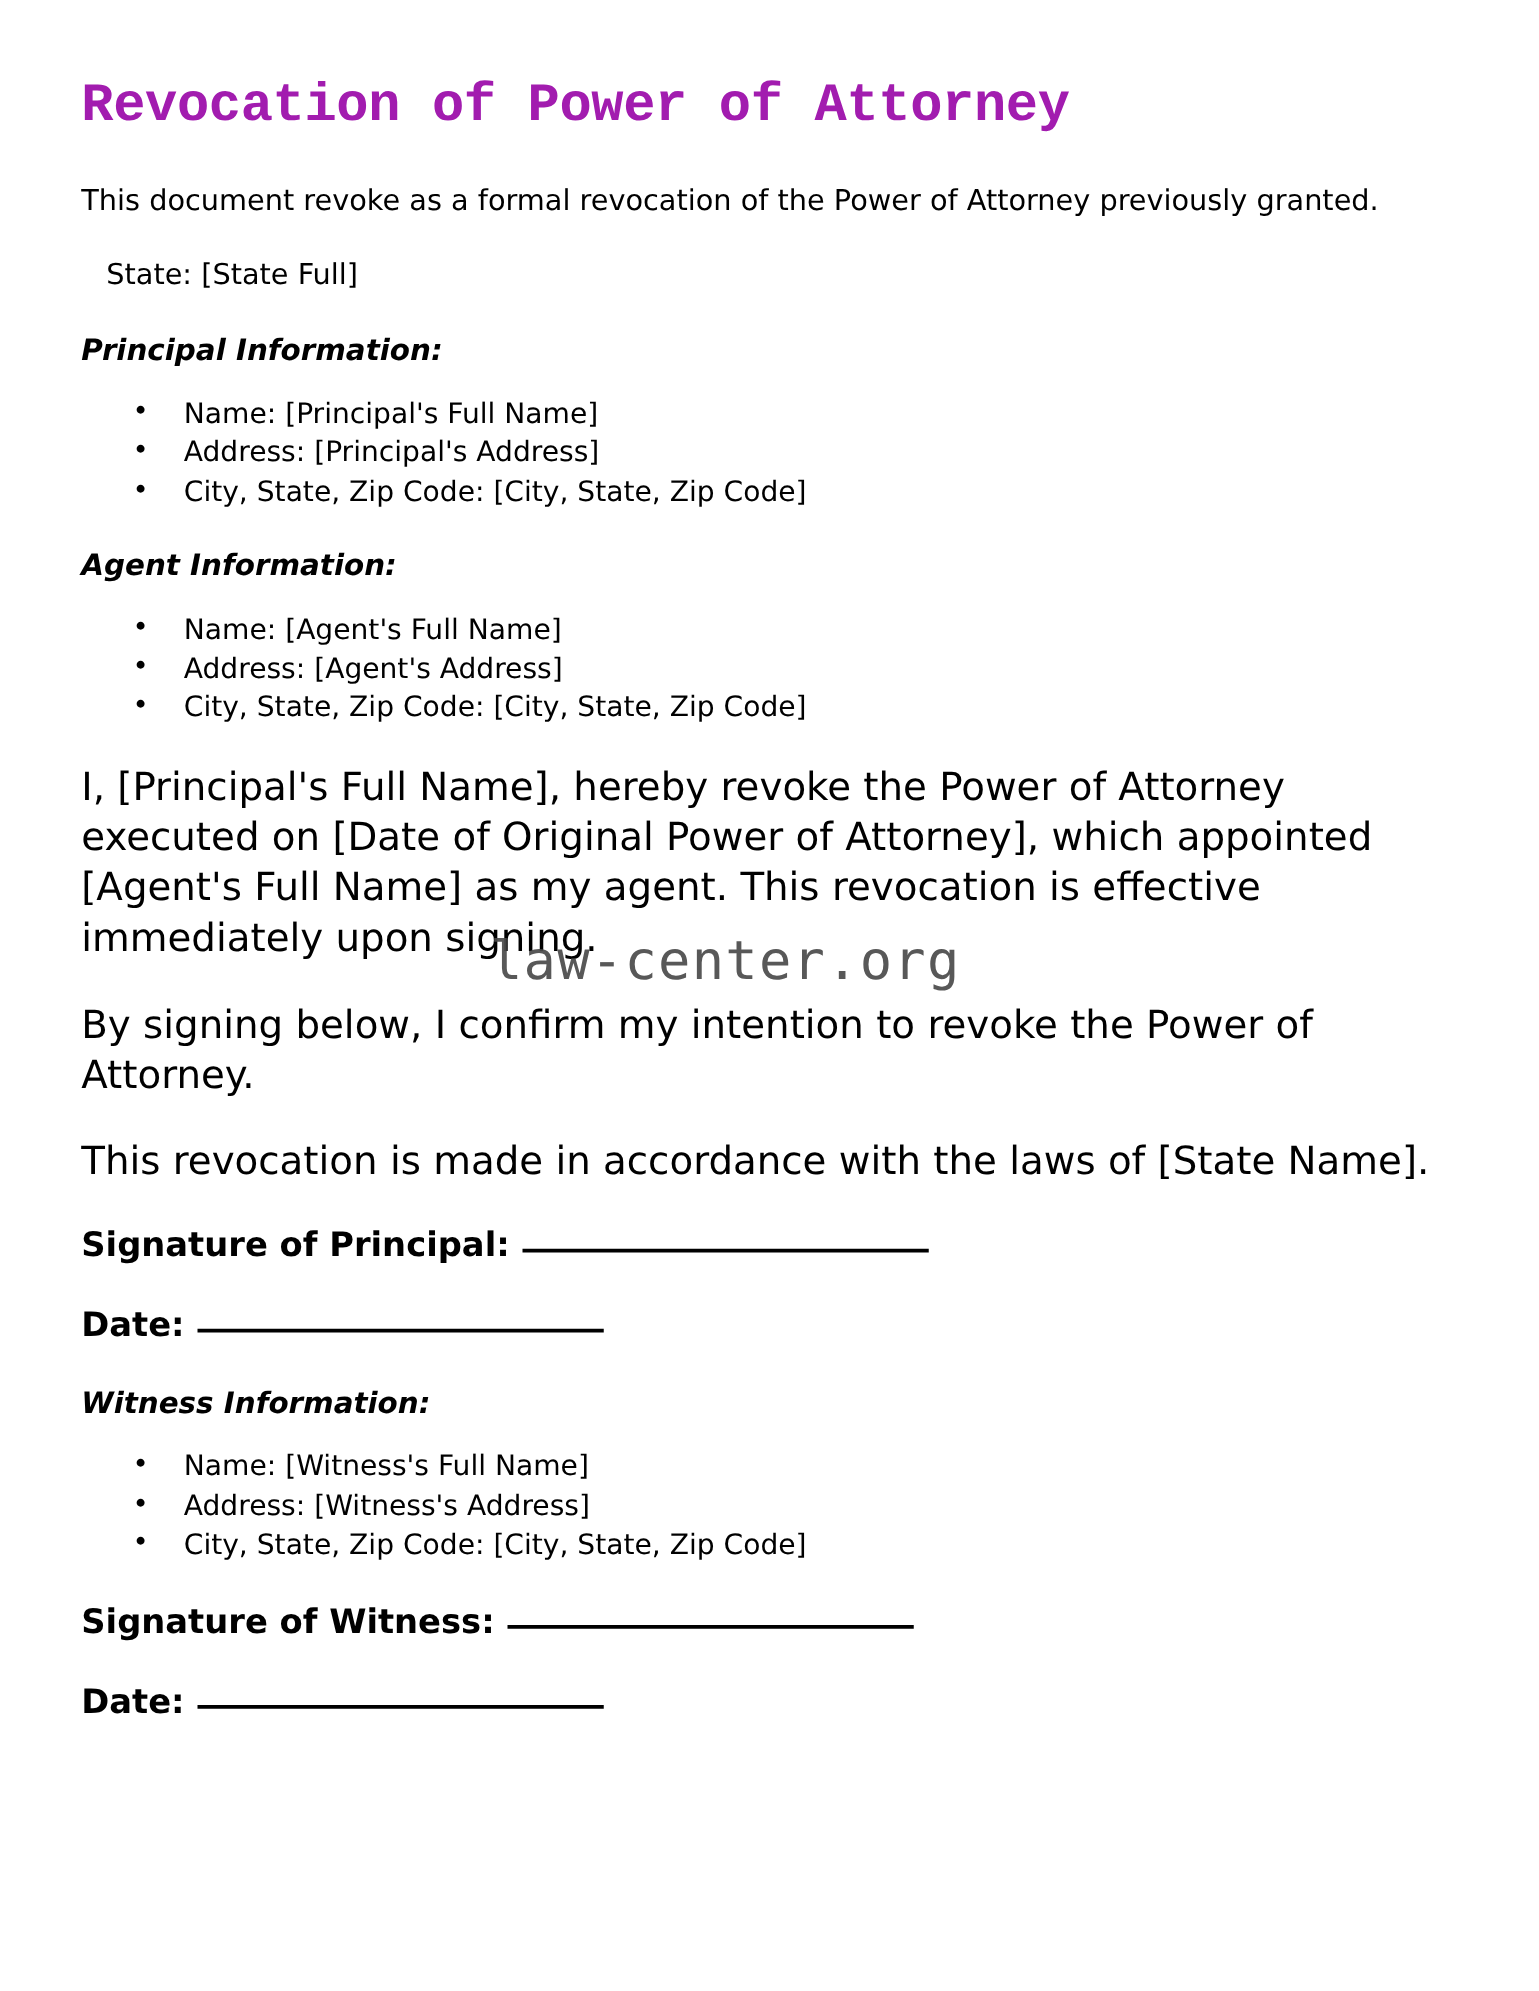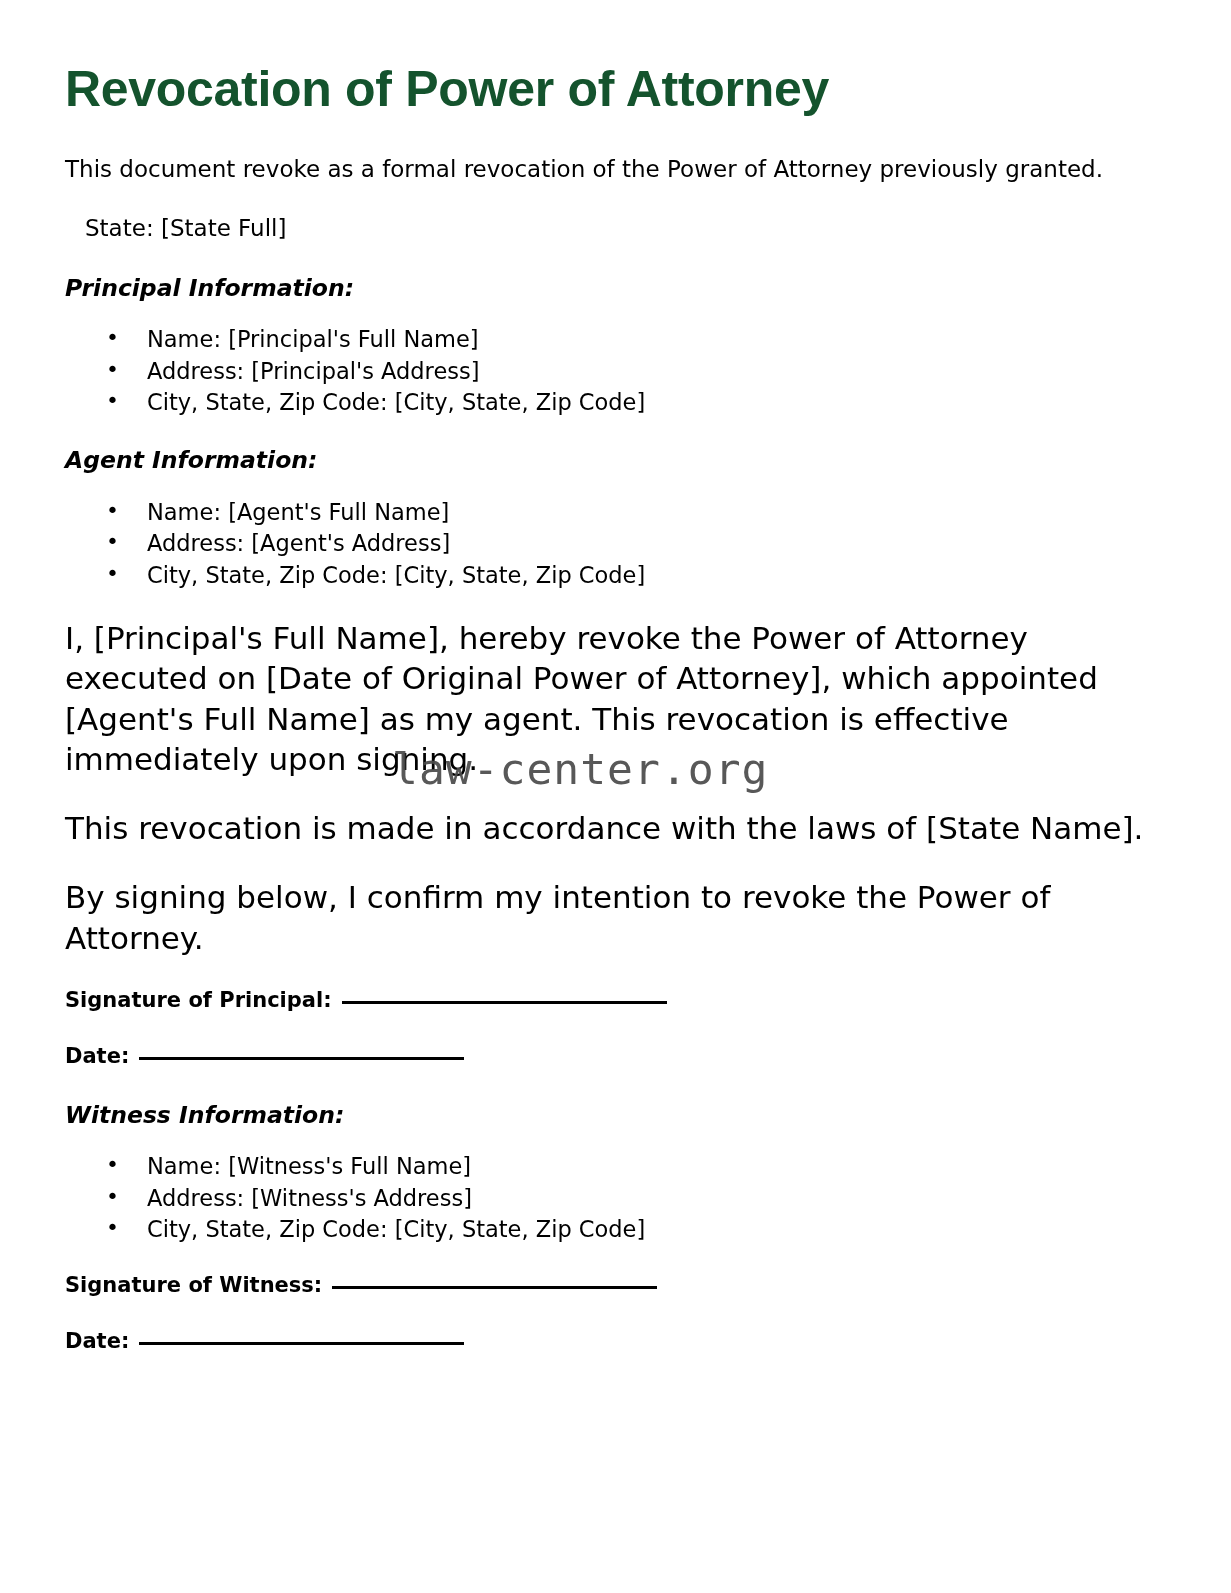--- a/index.html
+++ b/index.html
@@ -20,28 +20,28 @@
     overflow: hidden;
     box-sizing: border-box;
   }
   .content {
     position: absolute;
     left: 65px;
     top: 60px;
     width: 1085px;
   }
   h1.doc-title {
-    font-family: Liberation Sans, sans-serif;
+    font-family: Liberation Mono, monospace;
     font-weight: bold;
-    font-size: 50px;
+    font-size: 43px;
     line-height: 1.18;
     letter-spacing: -0.3px;
     margin: 0 0 36px 0;
     padding: 0;
-    color: #14532d;
+    color: #a21caf;
   }
   p.para {
     font-size: 23px;
     line-height: 1.30;
     margin: 0 0 29px 0;
     padding: 0;
     color: #000;
   }
   .lbl {
     font-weight: normal;
@@ -68,21 +68,21 @@
     margin: 0 0 3px 0;
   }
   ul.info-list li .bullet {
     position: absolute;
     left: 41px;
     top: -1px;
     font-size: 22px;
     line-height: 1.26;
   }
   .sig-row {
-    font-size: 21px;
+    font-size: 27px;
     line-height: 1.3;
     font-weight: bold;
     margin: 0 0 29px 0;
     white-space: nowrap;
   }
   .sig-row .rule {
     display: inline-block;
     border-bottom: 3px solid #000;
     height: 0;
     vertical-align: 3px;
@@ -134,23 +134,23 @@
     <h3 class="section-head">Agent Information:</h3>
 
     <ul class="info-list">
       <li><span class="bullet">•</span><span class="lbl">Name:</span> <span>[Agent's Full Name]</span></li>
       <li><span class="bullet">•</span><span class="lbl">Address:</span> <span>[Agent's Address]</span></li>
       <li><span class="bullet">•</span><span class="lbl">City, State, Zip Code:</span> <span>[City, State, Zip Code]</span></li>
     </ul>
 
     <p class="body-block">I, [Principal's Full Name], hereby revoke the Power of Attorney executed on [Date of Original Power of Attorney], which appointed [Agent's Full Name] as my agent. This revocation is effective immediately upon signing.</p>
 
+    <p class="body-block">By signing below, I confirm my intention to revoke the Power of Attorney.</p>
+
     <p class="body-block">This revocation is made in accordance with the laws of [State Name].</p>
-
-    <p class="body-block">By signing below, I confirm my intention to revoke the Power of Attorney.</p>
 
     <div class="sig-row"><span>Signature of Principal:</span><span class="rule long"></span></div>
 
     <div class="sig-row"><span>Date:</span><span class="rule short"></span></div>
 
     <h3 class="section-head">Witness Information:</h3>
 
     <ul class="info-list">
       <li><span class="bullet">•</span><span class="lbl">Name:</span> <span>[Witness's Full Name]</span></li>
       <li><span class="bullet">•</span><span class="lbl">Address:</span> <span>[Witness's Address]</span></li>

